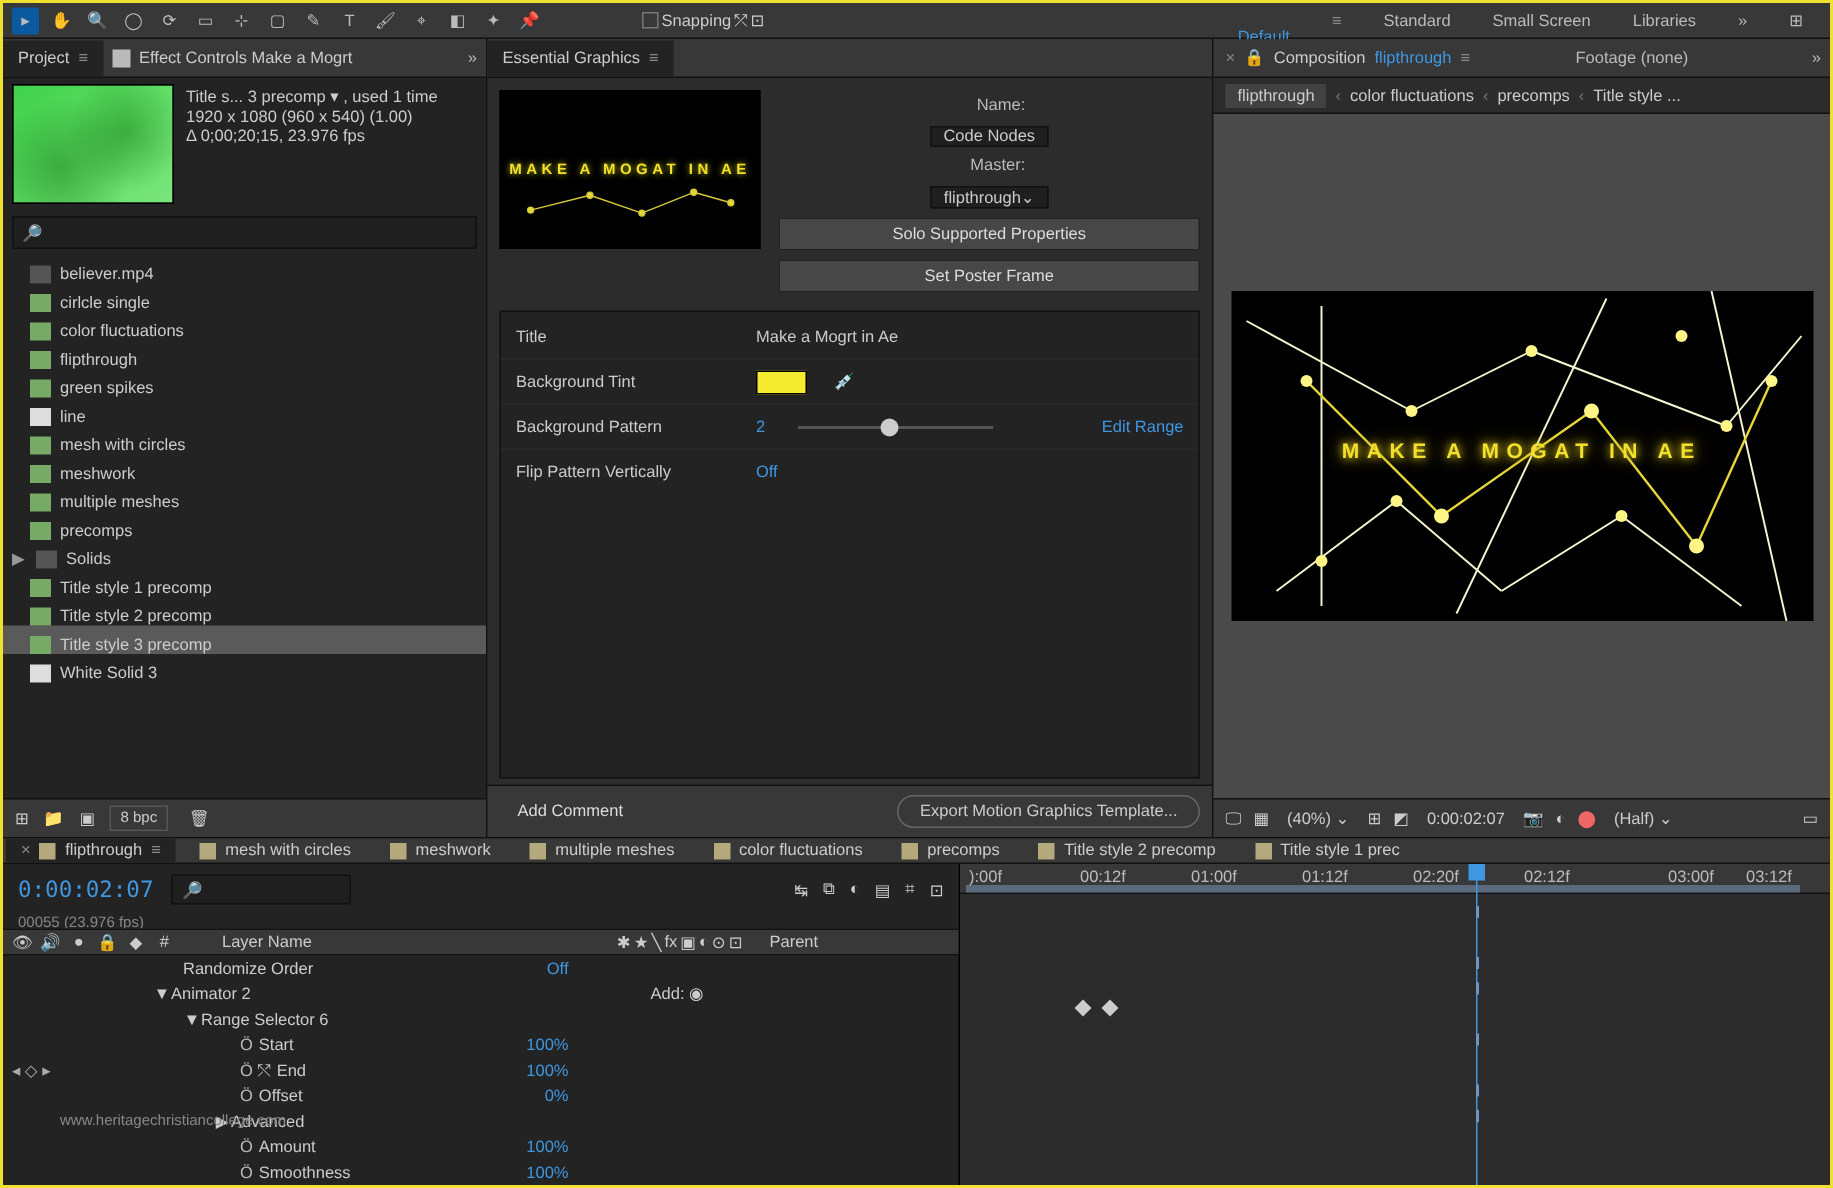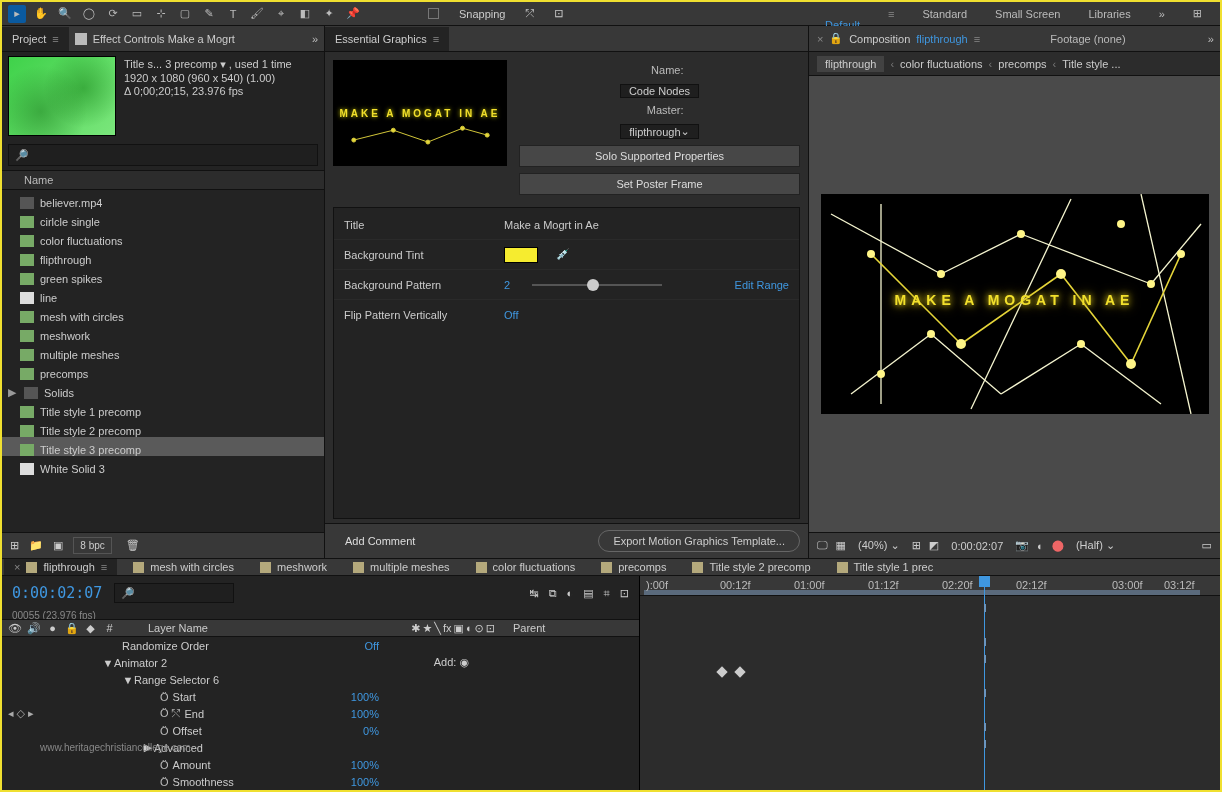--- a/index.html
+++ b/index.html
@@ -1,20 +1,20 @@
 <!DOCTYPE html>
 <html><head>
 <meta charset="utf-8">
 <style>
 * { margin: 0; padding: 0; box-sizing: border-box; font-family: "Segoe UI", Tahoma, sans-serif; font-size: 11px; color: #ccc; }
 body { background: #232323; width: 1222px; height: 792px; overflow: hidden; border: 2px solid #f0e030; }
 .toolbar-top { height: 24px; background: #383838; display: flex; align-items: center; border-bottom: 1px solid #111; }
 .toolbar-top .tools { display: flex; gap: 6px; padding: 0 6px; align-items: center; }
 .toolbar-top .tools .tico { width: 18px; height: 18px; display: flex; align-items: center; justify-content: center; color: #bbb; }
-.toolbar-top .snap { margin-left: 60px; display: flex; align-items: center; gap: 20px; }
+.toolbar-top .snap { margin-left: 60px; display: flex; align-items: center; gap: 2px; }
 .toolbar-top .snap .cb { width: 11px; height: 11px; border: 1px solid #777; }
 .toolbar-top .right { margin-left: auto; display: flex; gap: 28px; padding-right: 18px; align-items: center; }
 .toolbar-top .right span { color: #bbb; }
 .toolbar-top .right .def { color: #3f97e0; margin-top: 22px; }
 .toolbar-top .right .ham { color:#888; }
 
 .main-row { display: flex; height: 532px; }
 
 .left-col { width: 323px; display: flex; flex-direction: column; background: #232323; border-right: 1px solid #111; }
 .tabbar { height: 26px; background: #383838; display: flex; align-items: center; border-bottom: 1px solid #111; }
@@ -188,21 +188,20 @@
       <div class="thumb-green"></div>
       <div class="proj-meta">
         <span>Title s... 3 precomp ▾ , used 1 time</span>
         <span>1920 x 1080  (960 x 540) (1.00)</span>
         <span>Δ 0;00;20;15, 23.976 fps</span>
       </div>
     </div>
     <div class="searchrow">
       <div class="searchbox" placeholder="">🔎</div>
     </div>
-    <div class="list-header">Name</div>
     <div class="proj-list" id="proj-list">
         <div class="proj-item">
           <span class="ico "></span>
           <span>believer.mp4</span>
         </div>
         <div class="proj-item">
           <span class="ico comp"></span>
           <span>cirlcle single</span>
         </div>
         <div class="proj-item">

